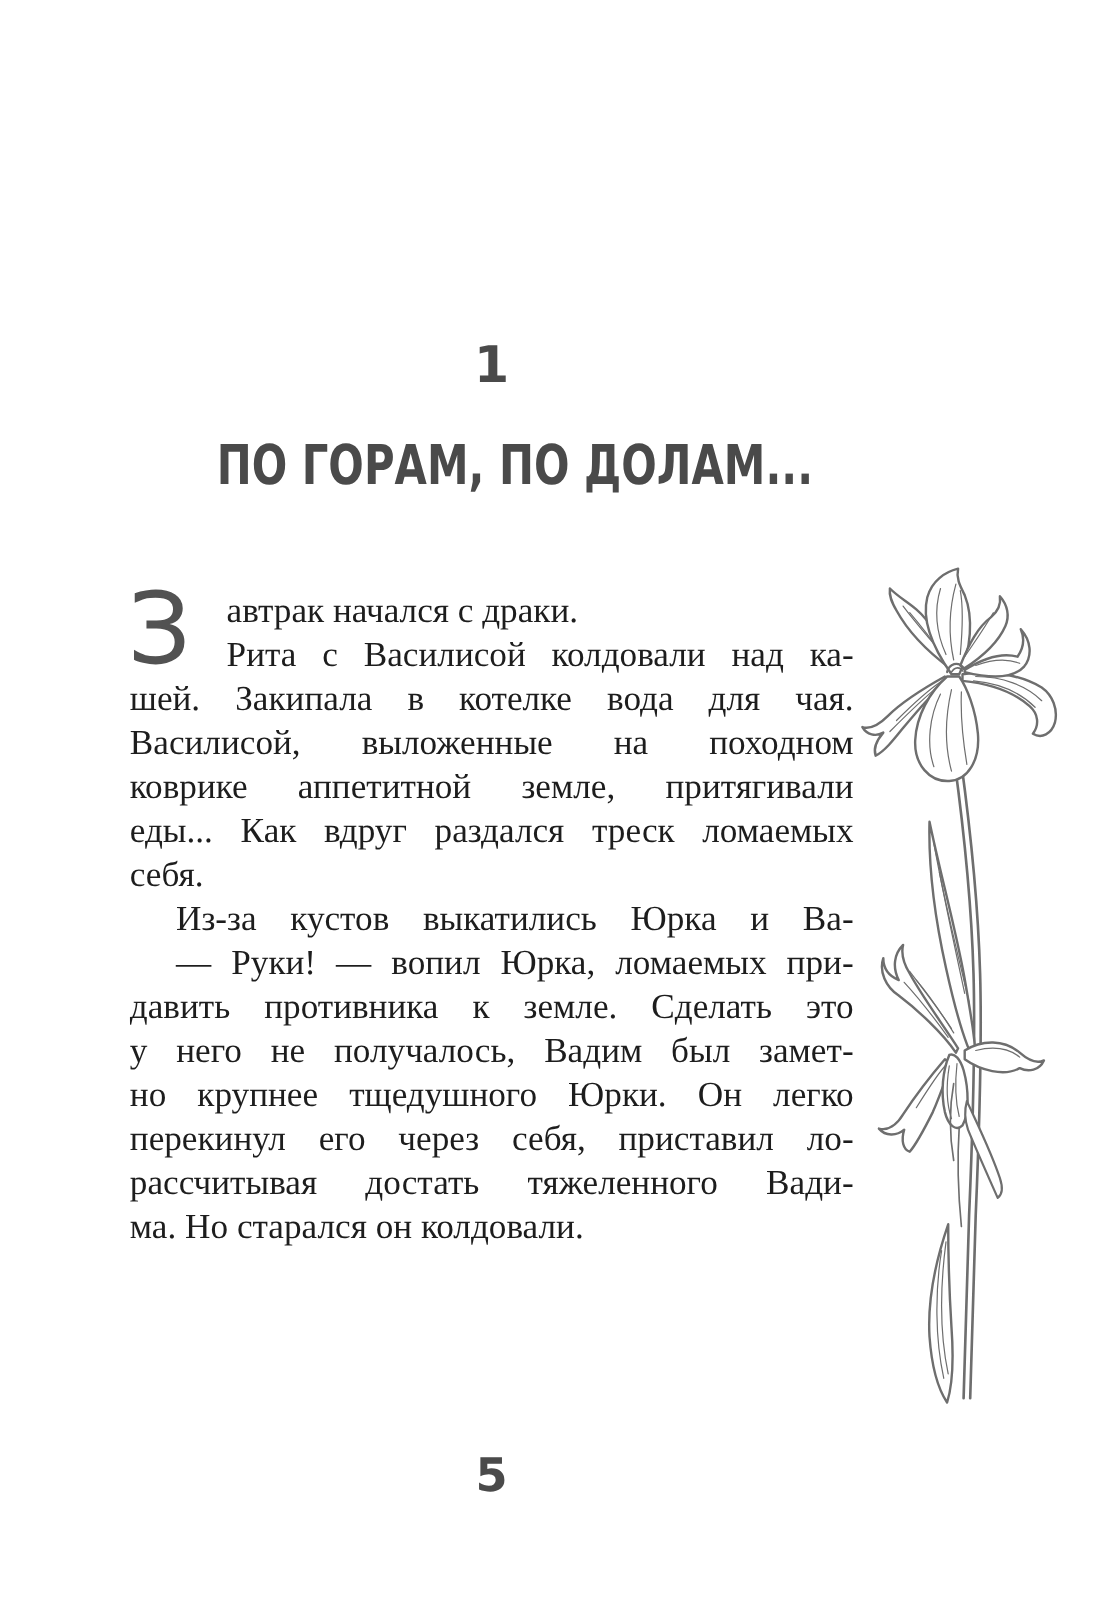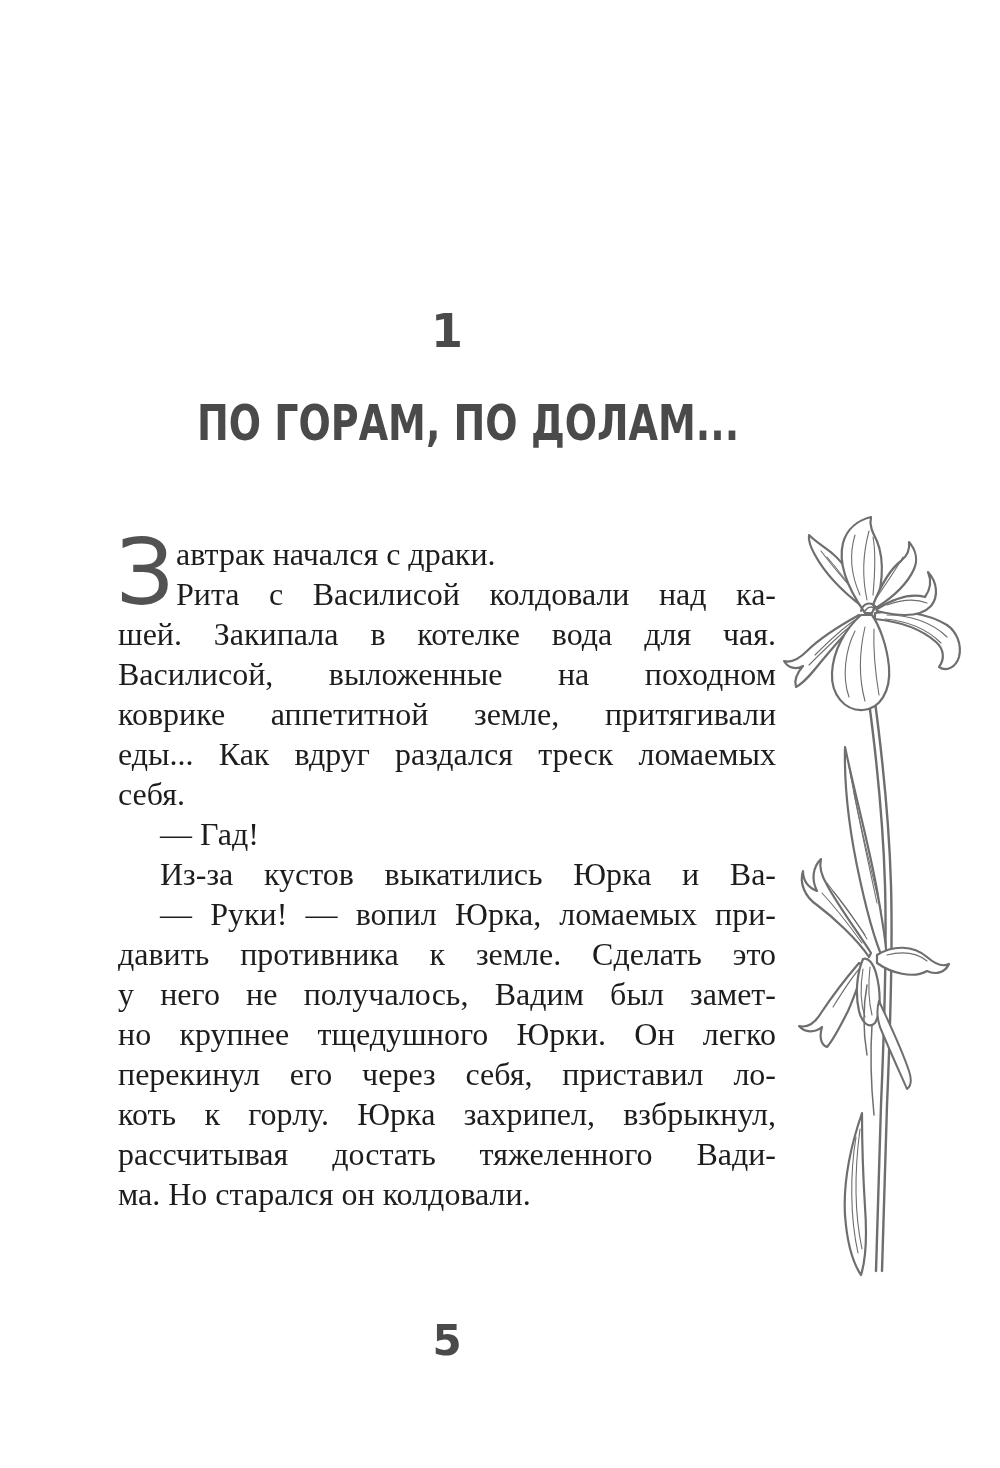--- a/index.html
+++ b/index.html
@@ -60,21 +60,21 @@
     line-height: 1;
     color: #525252;
   }
   .line {
     text-align: justify;
     text-align-last: justify;
     height: 40px;
     overflow: hidden;
   }
   .line.end { text-align-last: left; }
-  .line.off { margin-left: 58px; }
+  .line.off { margin-left: 88px; }
   .line.ind { text-indent: 42px; }
   .illustration {
     position: absolute;
     left: 775px;
     top: 515px;
   }
   .page-num {
     position: absolute;
     top: 1320px;
     left: 118px;
@@ -99,28 +99,26 @@
   <div class="body">
     <div class="drop-cap">З</div>
 
   <div class="line end off">автрак начался с драки.</div>
       <div class="line off">Рита с Василисой колдовали над ка-</div>
       <div class="line">шей. Закипала в котелке вода для чая.</div>
       <div class="line">Василисой, выложенные на походном</div>
       <div class="line">коврике аппетитной земле, притягивали</div>
       <div class="line">еды... Как вдруг раздался треск ломаемых</div>
       <div class="line end">себя.</div>
-      <div class="line end ind">— Гад!</div>
       <div class="line ind">Из-за кустов выкатились Юрка и Ва-</div>
       <div class="line ind">— Руки! — вопил Юрка, ломаемых при-</div>
       <div class="line">давить противника к земле. Сделать это</div>
       <div class="line">у него не получалось, Вадим был замет-</div>
       <div class="line">но крупнее тщедушного Юрки. Он легко</div>
       <div class="line">перекинул его через себя, приставил ло-</div>
-      <div class="line">коть к горлу. Юрка захрипел, взбрыкнул,</div>
       <div class="line">рассчитывая достать тяжеленного Вади-</div>
       <div class="line end">ма. Но старался он колдовали.</div>
     </div>
 
   <svg class="illustration" width="225" height="765" viewBox="0 0 225 765">
     <g stroke="#6e6e6e" fill="none" stroke-linecap="round" stroke-linejoin="round">
 
       <path stroke-width="2.4" d="M92,172 C100,230 108,300 110,370 C112,440 109,520 106,590 C104,650 102,710 101,756"></path>
       <path stroke-width="2.4" d="M98,172 C106,230 114,300 116,370 C118,440 115,520 112,590 C110,650 108,710 107,756"></path>
 

